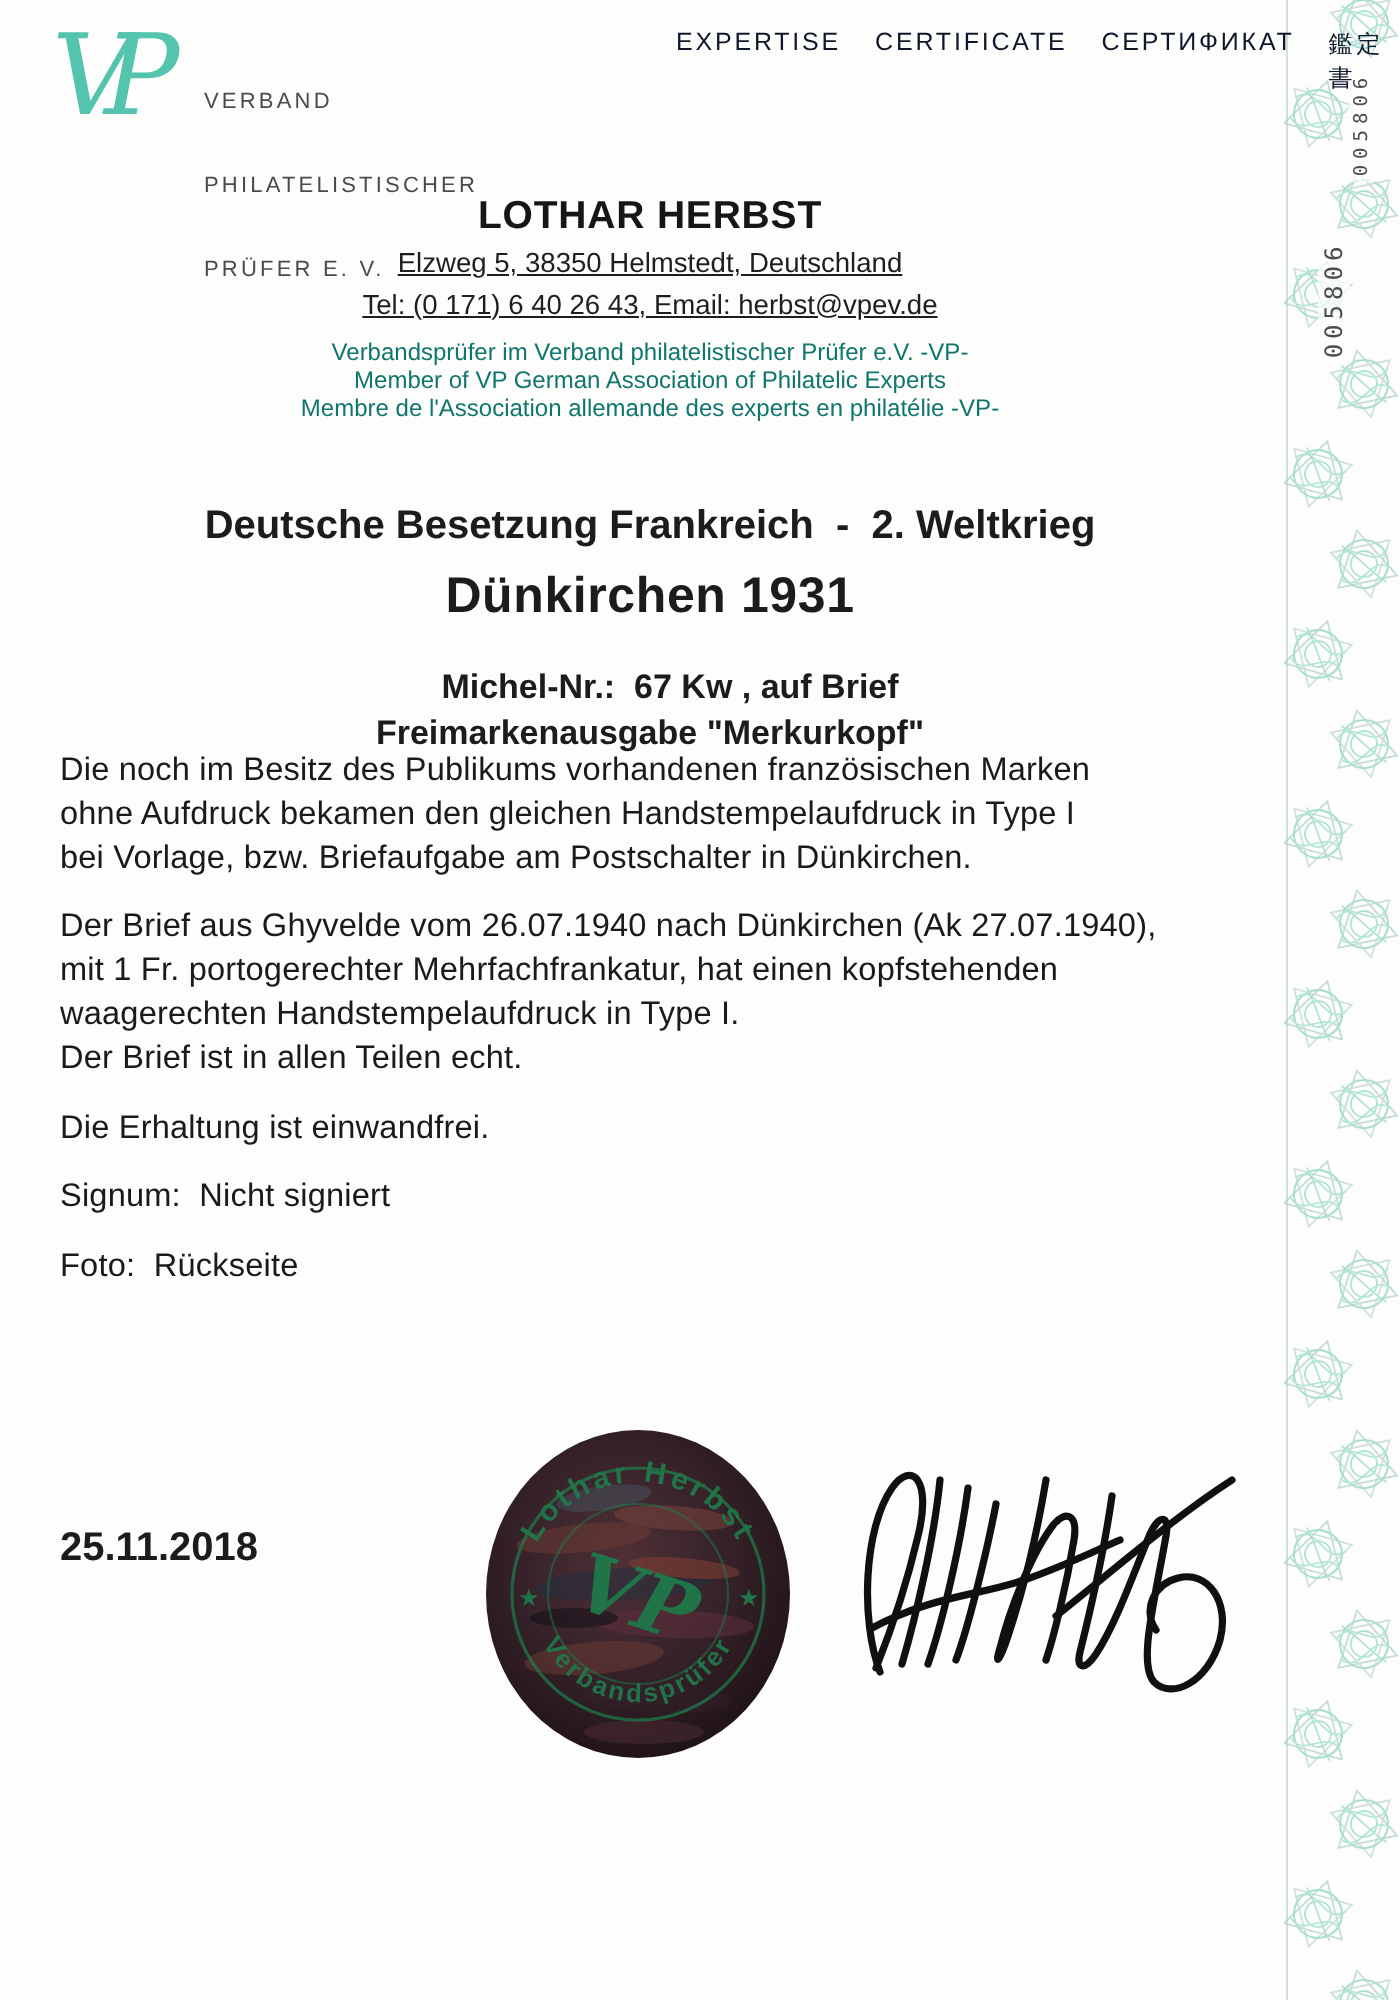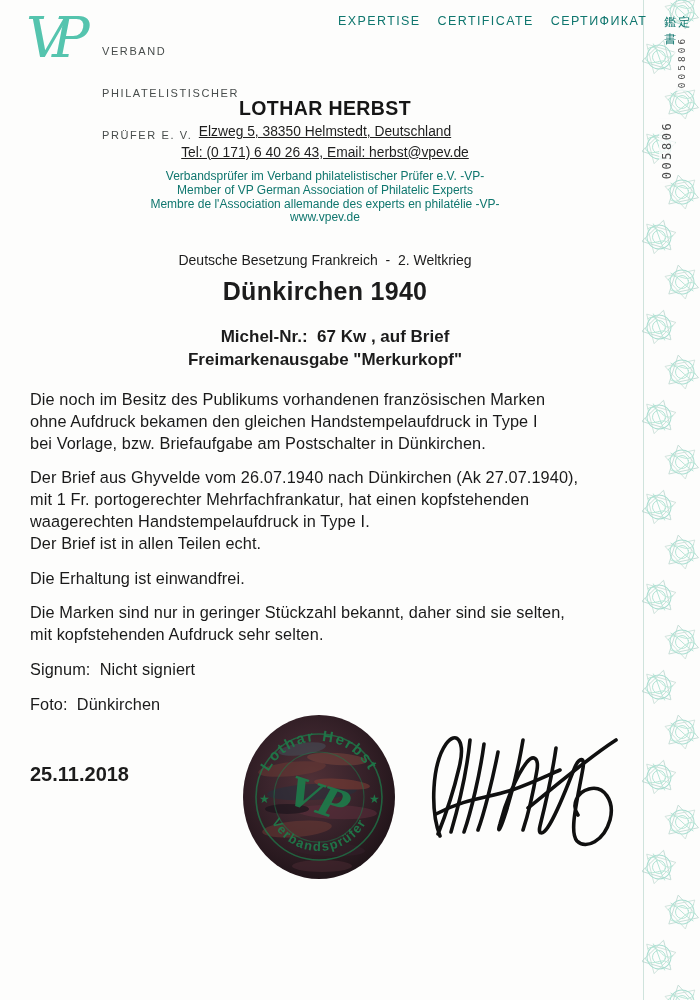--- a/index.html
+++ b/index.html
@@ -14,21 +14,21 @@
   .logo-row { position:absolute; top:10px; left:28px; display:flex; align-items:flex-start; gap:12px; }
   .logo-mark { width:62px; height:56px; }
   .logo-text { padding-top:7px; }
   .logo-text div {
     font-size:11px; letter-spacing:1.6px; line-height:15px; color:#474c4b; font-weight:500;
     white-space:pre-wrap;
     margin-top:27px;
   }
   .lang-row {
     position:absolute; top:14px; left:338px; display:flex; gap:17px;
-    font-size:12.5px; letter-spacing:1.4px; color:#0f766e; font-weight:500;
+    font-size:12.5px; letter-spacing:1.4px; color:#0f172a; font-weight:500;
   }
   .lang-row .cjk { letter-spacing:2px; font-size:12px; }
 
   
   .strip { position:absolute; top:0; right:0; width:58px; height:1000px; }
   .strip-line { position:absolute; top:0; left:643px; width:1px; height:1000px; background:#cfe3dc; }
   .serial {
     position:absolute; font-family:"DejaVu Sans Mono",monospace; color:#4c4c4c;
     background:rgba(252,252,252,0.75); padding:1px 3px; white-space:nowrap;
   }
@@ -36,27 +36,27 @@
   .serial-2 { left:667px; top:150px; font-size:12px;  letter-spacing:2.5px; transform:translate(-50%,-50%) rotate(-90deg); }
 
   
   .center-col { position:absolute; left:0; width:650px; text-align:center; }
   .expert-block { top:97px; }
   .expert-name { font-size:19.5px; font-weight:bold; letter-spacing:.4px; color:#161616; }
   .expert-line { font-size:13.8px; line-height:17.5px; margin-top:3px; color:#1e1e1e;text-decoration:underline; }
   .cred-block { top:170px; }
   .cred-block div { font-size:12px; line-height:13.8px; color:#0f766e; }
   .subject-block { top:252px; }
-  .subj-1 { font-size:14px; font-weight:normal; white-space:pre-wrap; }
+  .subj-1 { font-size:20px; font-weight:bold; white-space:pre-wrap; }
   .subj-2 { font-size:25px;  font-weight:bold; margin-top:9px; letter-spacing:.3px; }
   .subj-3 { font-size:17px;  font-weight:bold; margin-top:21px; white-space:pre-wrap;padding-left:20px; }
   .subj-4 { font-size:17px;  font-weight:bold; margin-top:3px;  white-space:pre-wrap; }
 
   
-  .body-col { position:absolute; left:30px; top:389px; width:606px; }
+  .body-col { position:absolute; left:30px; top:375px; width:606px; }
   .body-col p {
     font-size:16.3px; line-height:21.8px; letter-spacing:.1px; color:#1a1a1a;
     margin:0 0 13px 0; white-space:pre-wrap;
   }
 
   .cert-date { position:absolute; left:30px; top:763px; font-size:20px; font-weight:bold; }
 
   .seal-wrap { position:absolute; left:242px; top:714px; width:154px; height:166px; }
   .sig-wrap  { position:absolute; left:426px; top:712px; width:198px; height:140px; }
 </style>
@@ -127,43 +127,40 @@
   <div class="center-col expert-block">
     <div class="expert-name">LOTHAR HERBST</div>
     <div class="expert-line">Elzweg 5, 38350 Helmstedt, Deutschland</div>
     <div class="expert-line">Tel: (0 171) 6 40 26 43, Email: herbst@vpev.de</div>
   </div>
 
   <div class="center-col cred-block">
     <div>Verbandsprüfer im Verband philatelistischer Prüfer e.V. -VP-</div>
     <div>Member of VP German Association of Philatelic Experts</div>
     <div>Membre de l'Association allemande des experts en philatélie -VP-</div>
-    <div>www.vpev.de</div>
   </div>
 
   <div class="center-col subject-block">
     <div class="subj-1">Deutsche Besetzung Frankreich  -  2. Weltkrieg</div>
-    <div class="subj-2">Dünkirchen 1940</div>
+    <div class="subj-2">Dünkirchen 1931</div>
     <div class="subj-3">Michel-Nr.:  67 Kw , auf Brief</div>
     <div class="subj-4">Freimarkenausgabe "Merkurkopf"</div>
   </div>
 
   <div class="body-col">
     <p>Die noch im Besitz des Publikums vorhandenen französischen Marken
 ohne Aufdruck bekamen den gleichen Handstempelaufdruck in Type I
 bei Vorlage, bzw. Briefaufgabe am Postschalter in Dünkirchen.</p>
     <p>Der Brief aus Ghyvelde vom 26.07.1940 nach Dünkirchen (Ak 27.07.1940),
 mit 1 Fr. portogerechter Mehrfachfrankatur, hat einen kopfstehenden
 waagerechten Handstempelaufdruck in Type I.
 Der Brief ist in allen Teilen echt.</p>
     <p>Die Erhaltung ist einwandfrei.</p>
-    <p>Die Marken sind nur in geringer Stückzahl bekannt, daher sind sie selten,
-mit kopfstehenden Aufdruck sehr selten.</p>
     <p>Signum:  Nicht signiert</p>
-    <p>Foto:  Dünkirchen</p>
+    <p>Foto:  Rückseite</p>
   </div>
 
   <div class="cert-date">25.11.2018</div>
 
   <div class="seal-wrap">
     <svg viewBox="0 0 154 166" width="154" height="166" xmlns="http://www.w3.org/2000/svg">
       <defs>
         <radialGradient id="sealGrad" cx="45%" cy="40%" r="65%">
           <stop offset="0%" stop-color="#503036"></stop>
           <stop offset="45%" stop-color="#3a242c"></stop>

